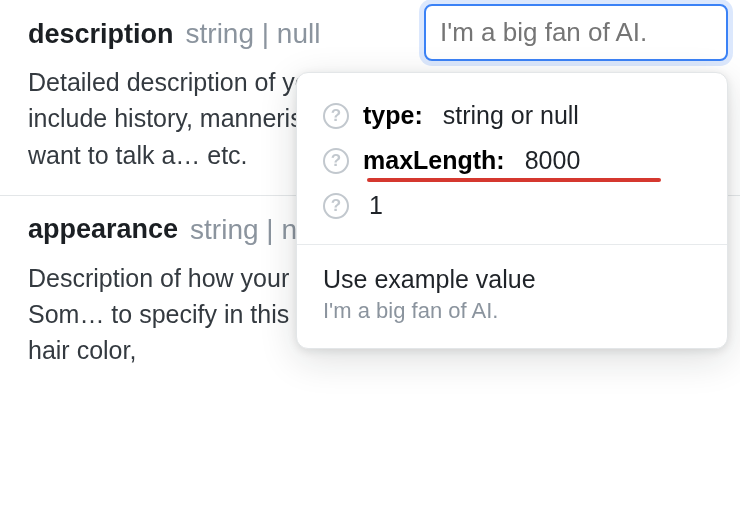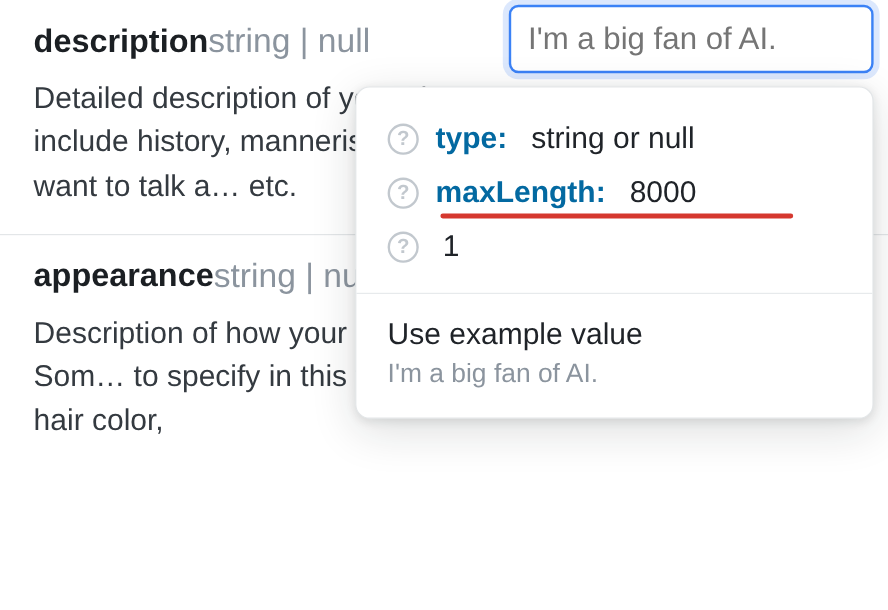--- a/index.html
+++ b/index.html
@@ -14,20 +14,21 @@
 
   .field-block {
     padding: 18px 28px 22px 28px;
     border-top: 1px solid #e3e6e8;
   }
   .field-block:first-child { border-top: none; }
 
   .field-header {
     display: flex;
     align-items: center;
+    gap: 12px;
     margin-bottom: 14px;
   }
   .field-name {
     font-weight: 700;
     font-size: 27px;
     color: #1b1f23;
   }
   .field-type {
     font-size: 28px;
     color: #8b949e;
@@ -103,21 +104,21 @@
     border-radius: 50%;
     display: flex;
     align-items: center;
     justify-content: center;
     color: #c2c8ce;
     font-size: 17px;
     font-weight: 700;
   }
   .meta-key {
     font-weight: 600;
-    color: #0369a1;
+    color: #000000;
   }
   .meta-key::after { content: ":"; }
   .meta-val {
     margin-left: 6px;
     color: #1f2328;
     text-align: center;
   }
 
   .actions {
     padding: 10px 26px 6px 26px;

